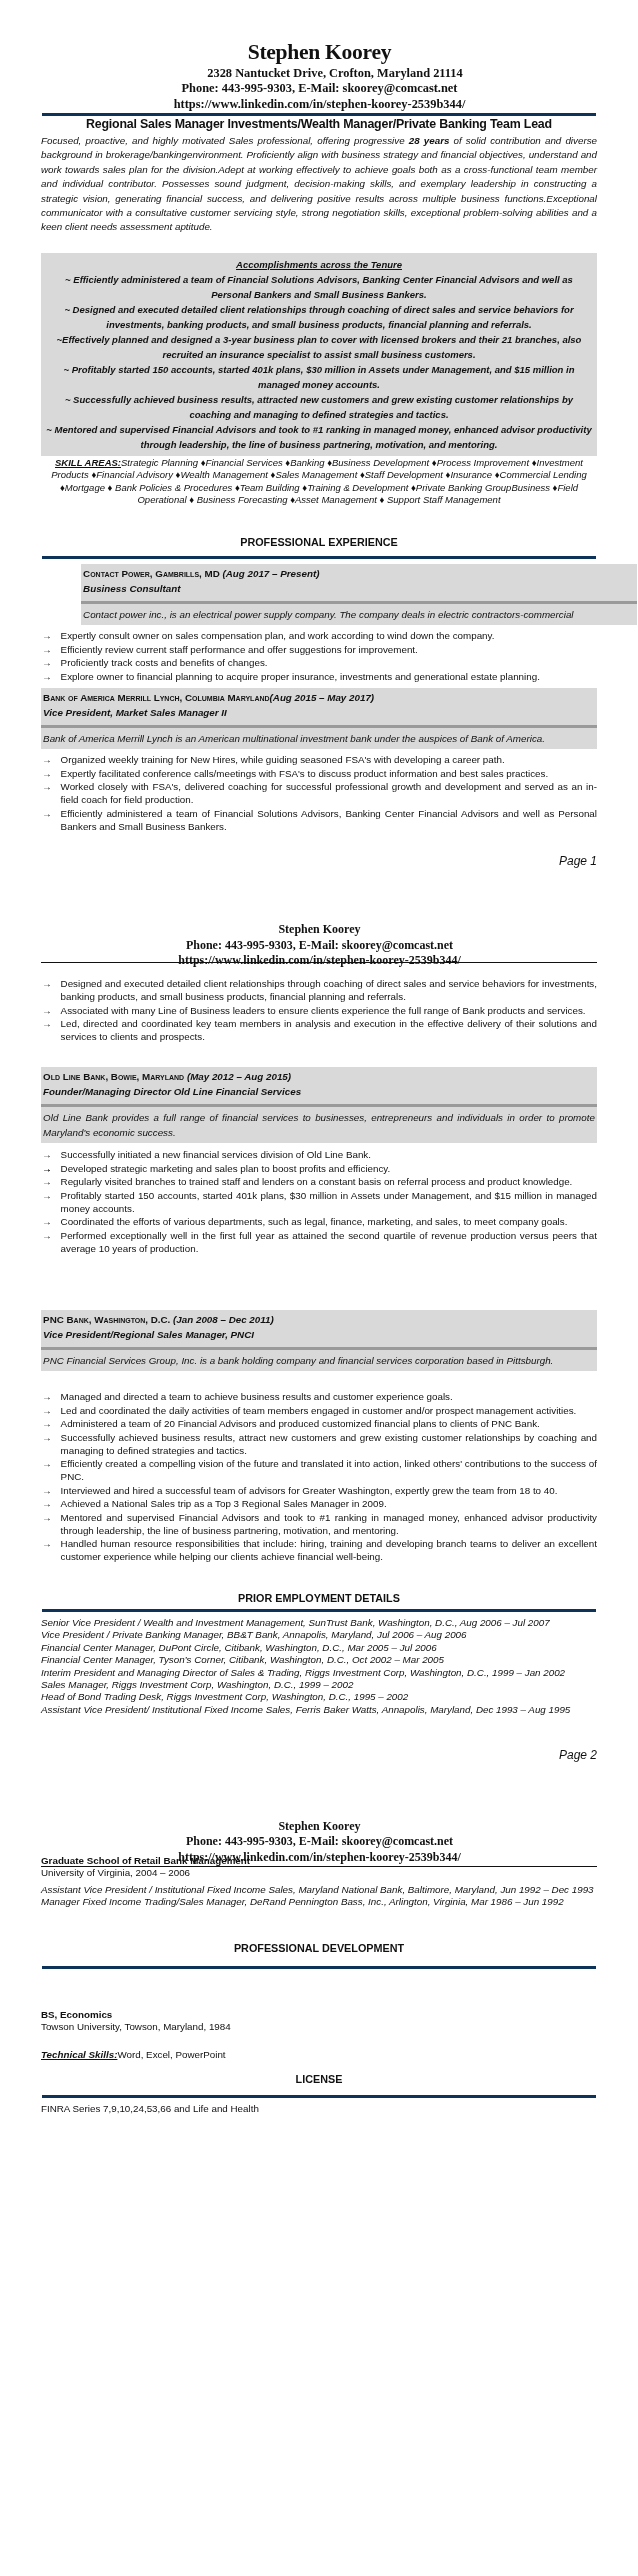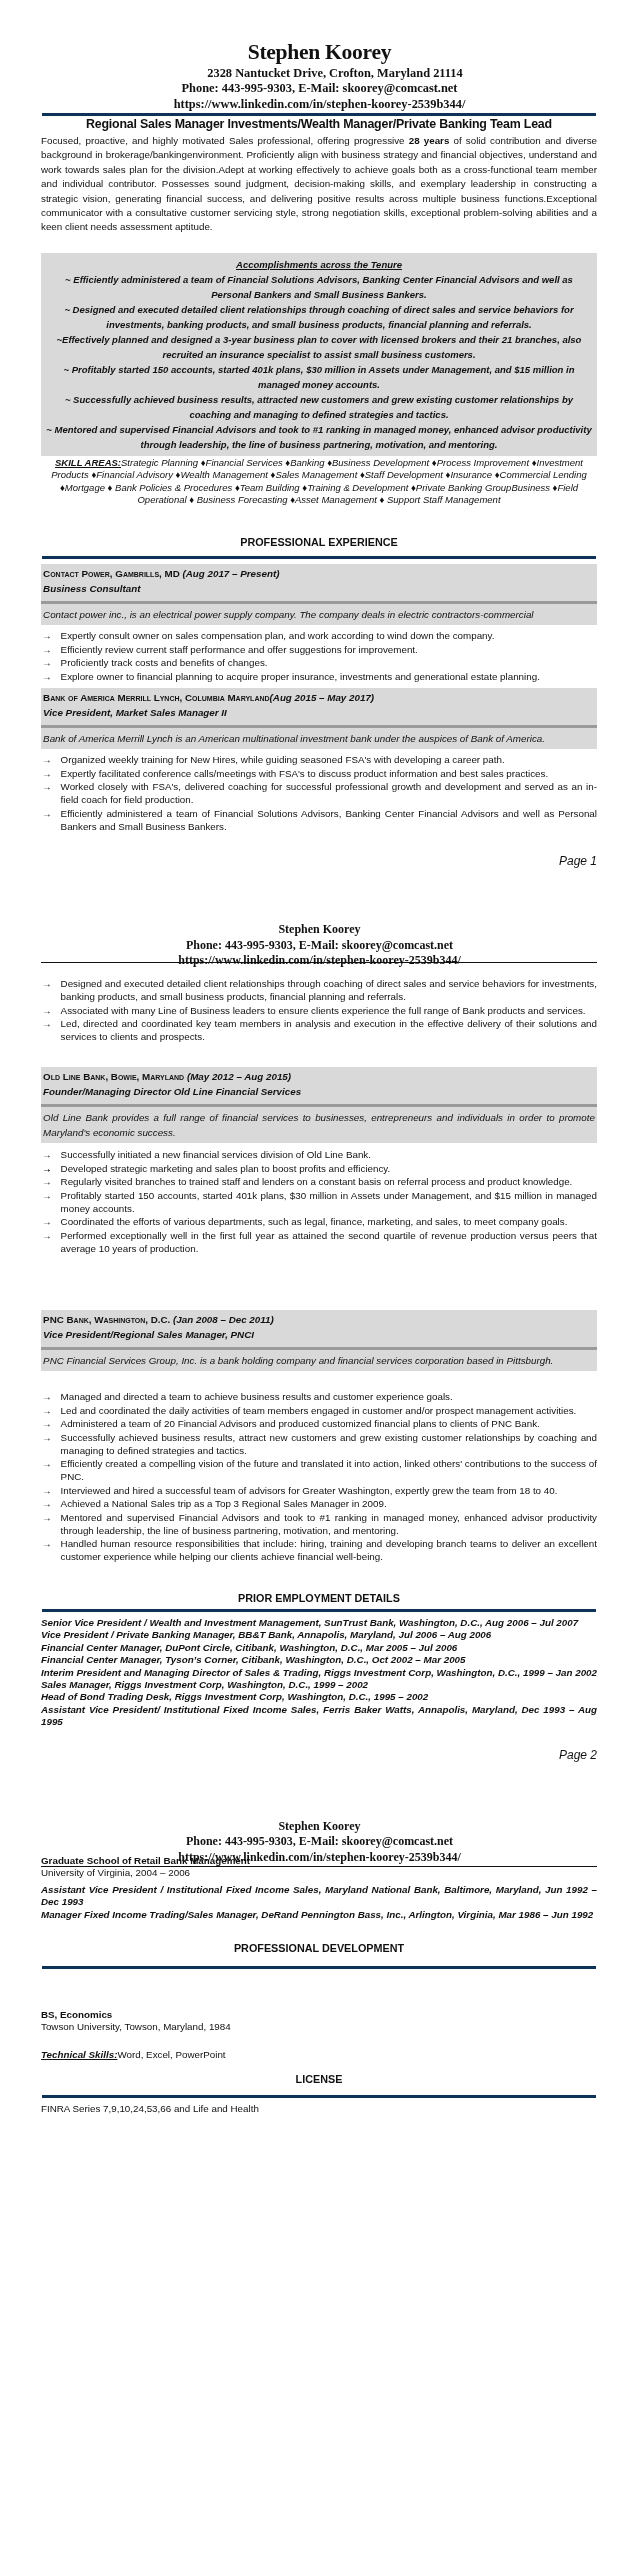--- a/index.html
+++ b/index.html
@@ -6,37 +6,37 @@
   body { width:639px; height:2709px; position:relative; overflow:hidden; color:#111;
          font-family:"Liberation Sans", sans-serif; }
   .abs { position:absolute; }
   .content { left:41px; width:556px; }
   .name-big { font-family:"Liberation Serif", serif; font-weight:bold; font-size:21.6px; text-align:center; letter-spacing:-0.3px; }
   .contact-big { font-family:"Liberation Serif", serif; font-weight:bold; font-size:12.4px; text-align:center; line-height:15.5px; }
   .name-small { font-family:"Liberation Serif", serif; font-weight:bold; font-size:12px; text-align:center; line-height:15.5px; }
   .rule-navy { height:3.1px; background:#0d3358; }
   .rule-black { height:1px; background:#111; }
   .headline { font-weight:bold; font-size:12.4px; text-align:center; letter-spacing:-0.2px; }
-  .summary { font-size:9.8px; line-height:14.4px; text-align:justify; }
+  .summary { font-size:9.8px; line-height:14.4px; text-align:justify;font-style:italic; }
   .acc-box { background:#d9d9d9; padding:4.1px 3.1px 4.1px 3.1px; text-align:center; font-style:italic; font-weight:bold; font-size:9.5px; line-height:15px; }
   .acc-title { text-decoration:underline; }
   .skills { font-size:9.5px; line-height:12.4px; font-style:italic; text-align:center; }
   .skills .lbl { font-weight:bold; text-decoration:underline; }
   .section-title { font-weight:bold; font-size:10.8px; text-align:center; }
   .job-box { background:#d9d9d9; }
   .job-head { padding:3.1px 2.1px 5.2px 2.1px; font-size:9.8px; line-height:14.4px; }
   .job-co { font-weight:bold; font-variant:small-caps; }
   .job-dates { font-weight:bold; font-style:italic; }
   .job-title { font-weight:bold; font-style:italic; }
   .job-sep { height:2.6px; background:#9a9a9a; }
   .job-desc { padding:3.1px 2.1px 3.1px 2.1px; font-style:italic; font-size:9.8px; line-height:15px; text-align:justify; }
   ul.arrows { list-style:none; margin:0; padding:0; }
   ul.arrows li { position:relative; padding-left:19.6px; font-size:9.8px; line-height:13px; text-align:justify; margin-bottom:0.5px; }
   ul.arrows li .arr { position:absolute; left:1px; top:0; }
-  .prior { font-weight:bold; font-style:italic; font-size:9.8px; line-height:12.4px; text-align:justify; }
+  .prior { font-weight:normal; font-style:italic; font-size:9.8px; line-height:12.4px; text-align:justify; }
   .pagenum { font-style:italic; font-size:12px; text-align:right; }
   .edu-title { font-weight:bold; font-size:9.8px; line-height:12.4px; }
   .edu-sub { font-size:9.8px; line-height:12.4px; }
   .tech .lbl { font-weight:bold; font-style:italic; text-decoration:underline;text-align:right; }
   .tech { font-size:9.8px; }
 </style>
 </head>
 <body>
 
 <div class="abs name-big" style="left:0;width:639px;top:40px;">Stephen Koorey</div>
@@ -60,21 +60,21 @@
   <div>~ Mentored and supervised Financial Advisors and took to #1 ranking in managed money, enhanced advisor productivity through leadership, the line of business partnering, motivation, and mentoring.</div>
 </div>
 
 <div class="abs content skills" style="top:457px;">
   <span class="lbl">SKILL AREAS:</span><span>Strategic Planning ♦Financial Services ♦Banking ♦Business Development ♦Process Improvement ♦Investment Products ♦Financial Advisory ♦Wealth Management ♦Sales Management ♦Staff Development ♦Insurance ♦Commercial Lending ♦Mortgage ♦ Bank Policies &amp; Procedures ♦Team Building ♦Training &amp; Development ♦Private Banking GroupBusiness ♦Field Operational ♦ Business Forecasting ♦Asset Management ♦ Support Staff Management</span>
 </div>
 
 <div class="abs content section-title" style="top:536px;">PROFESSIONAL EXPERIENCE</div>
 <div class="abs rule-navy" style="left:42px;width:554px;top:556px;"></div>
 
-<div class="abs content job-box" style="top:564px;">
+<div class="abs content job-box" style="top:564px;margin-left:40px;">
   <div class="job-head">
     <div><span class="job-co">Contact Power, Gambrills, MD</span> <span class="job-dates">(Aug 2017 – Present)</span></div>
     <div class="job-title">Business Consultant</div>
   </div>
   <div class="job-sep"></div>
   <div class="job-desc">Contact power inc., is an electrical power supply company. The company deals in electric contractors-commercial</div>
 </div>
 <ul class="abs content arrows" style="top:629px;">
   <li><span class="arr">→</span><span>Expertly consult owner on sales compensation plan, and work according to wind down the company.</span></li>
   <li><span class="arr">→</span><span>Efficiently review current staff performance and offer suggestions for improvement.</span></li>

